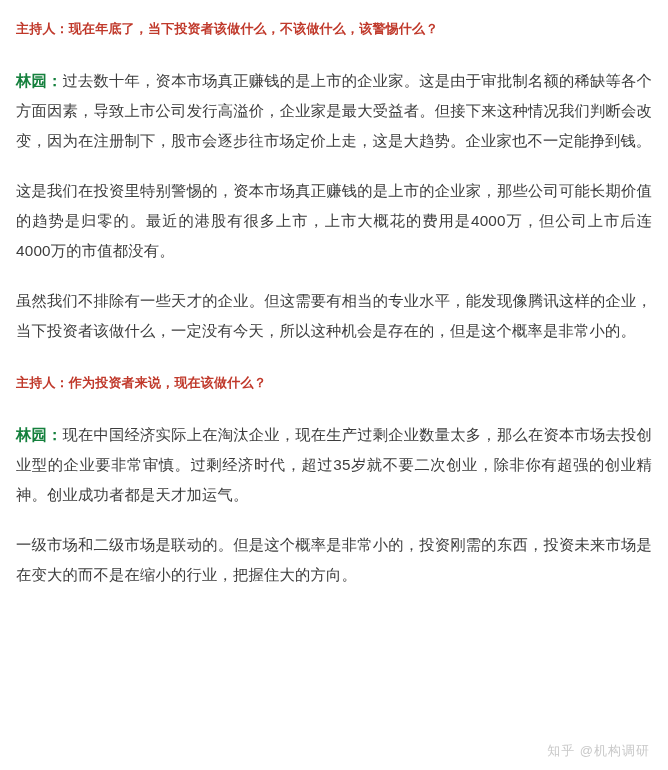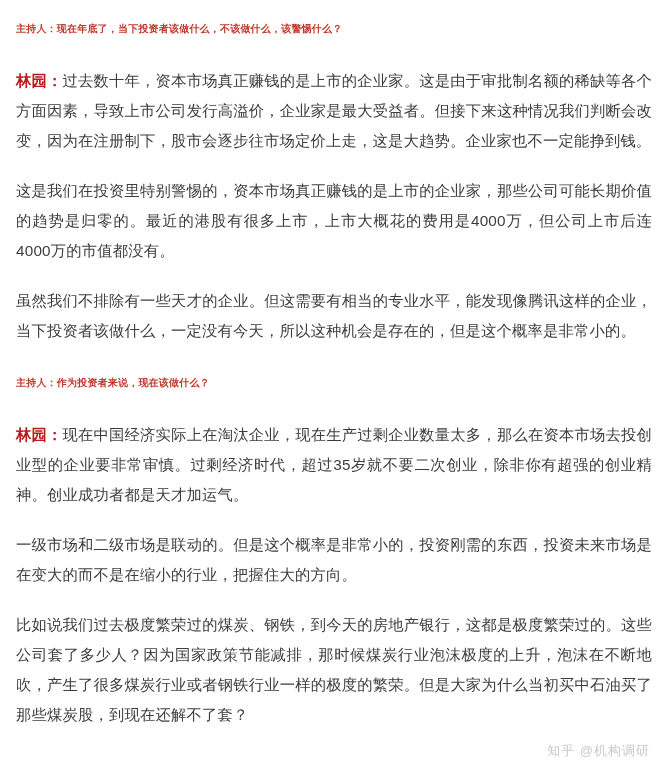--- a/index.html
+++ b/index.html
@@ -34,27 +34,27 @@
     color: #3d3d3d;
     text-align: justify;
     text-justify: inter-ideograph;
   }
   p.para:last-child {
     margin-bottom: 0;
   }
   .qa-host {
     color: #c0392b;
     font-weight: bold;
-    font-size: 10px;
+    font-size: 13px;
     line-height: 30px;
     margin: 0 0 20px 0;
     letter-spacing: 0.2px;
   }
   .speaker {
-    color: #b91c1c;
+    color: #15803d;
     font-weight: bold;
   }
   .watermark {
     position: absolute;
     right: 18px;
     bottom: 10px;
     font-size: 13px;
     color: #c9c9c9;
     letter-spacing: 1px;
     user-select: none;
@@ -77,18 +77,17 @@
     <p class="para">虽然我们不排除有一些天才的企业。但这需要有相当的专业水平，能发现像腾讯这样的企业，当下投资者该做什么，一定没有今天，所以这种机会是存在的，但是这个概率是非常小的。</p>
   </div>
 
   <div class="block">
     <p class="qa-host">主持人：作为投资者来说，现在该做什么？</p>
   </div>
 
   <div class="block">
     <p class="para"><span class="speaker">林园：</span><span>现在中国经济实际上在淘汰企业，现在生产过剩企业数量太多，那么在资本市场去投创业型的企业要非常审慎。过剩经济时代，超过35岁就不要二次创业，除非你有超强的创业精神。创业成功者都是天才加运气。</span></p>
     <p class="para">一级市场和二级市场是联动的。但是这个概率是非常小的，投资刚需的东西，投资未来市场是在变大的而不是在缩小的行业，把握住大的方向。</p>
-    <p class="para">比如说我们过去极度繁荣过的煤炭、钢铁，到今天的房地产银行，这都是极度繁荣过的。这些公司套了多少人？因为国家政策节能减排，那时候煤炭行业泡沫极度的上升，泡沫在不断地吹，产生了很多煤炭行业或者钢铁行业一样的极度的繁荣。但是大家为什么当初买中石油买了那些煤炭股，到现在还解不了套？</p>
   </div>
 
 </div>
 
 <div class="watermark">知乎 @机构调研</div>
 
 </body></html>

